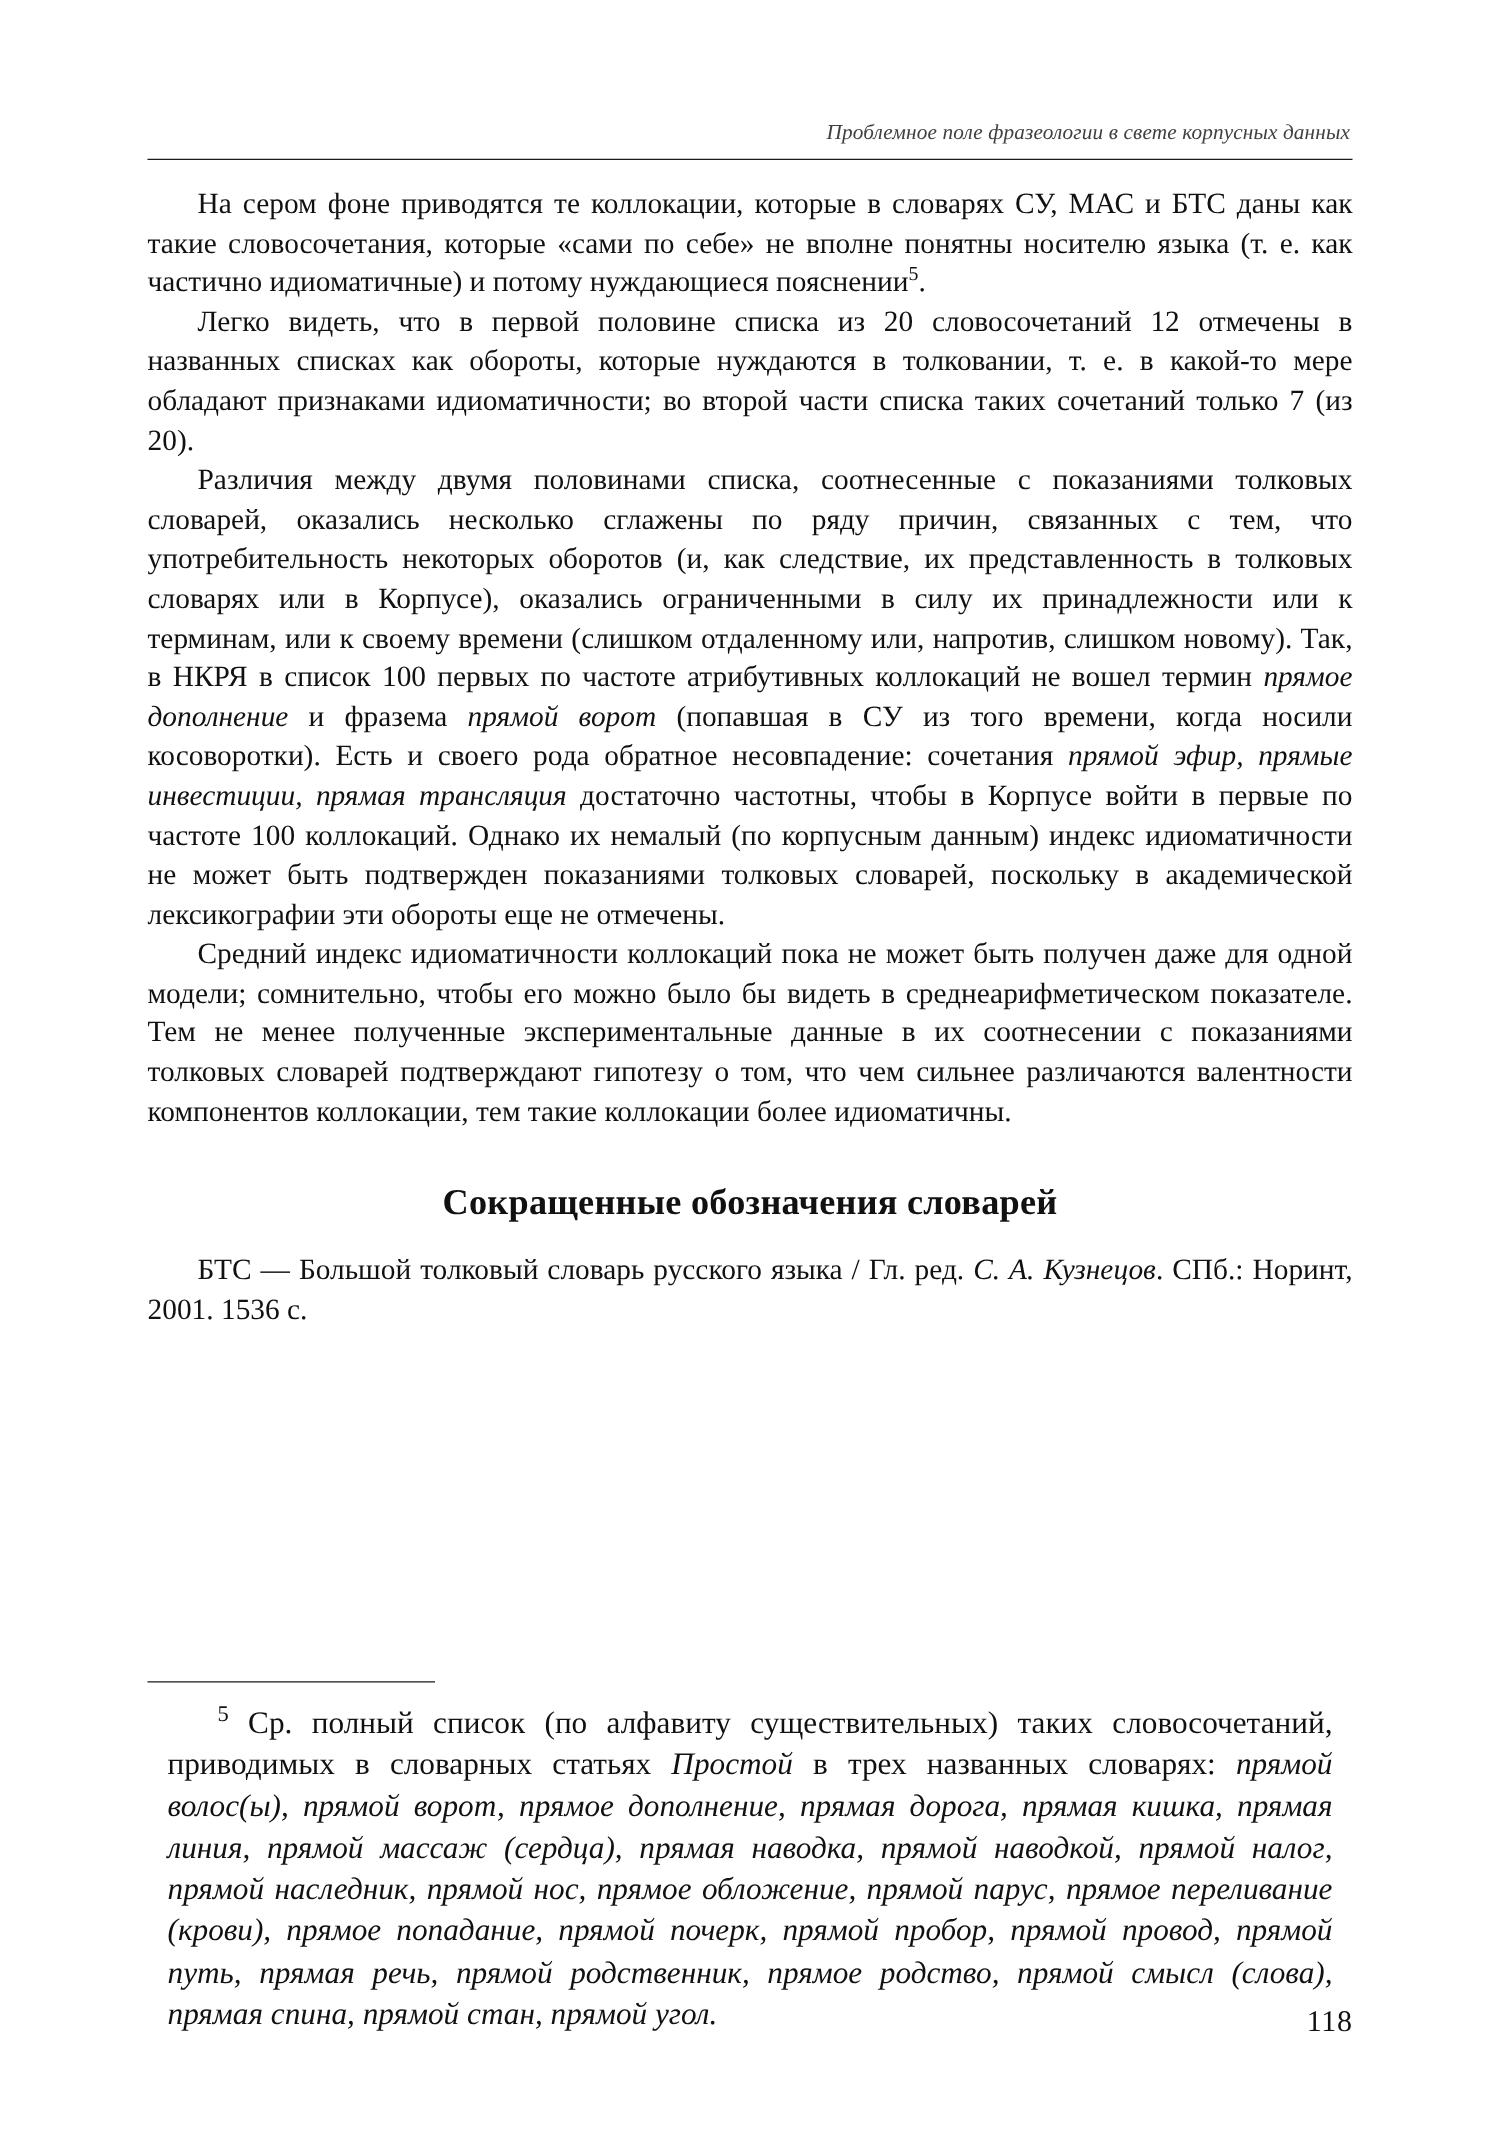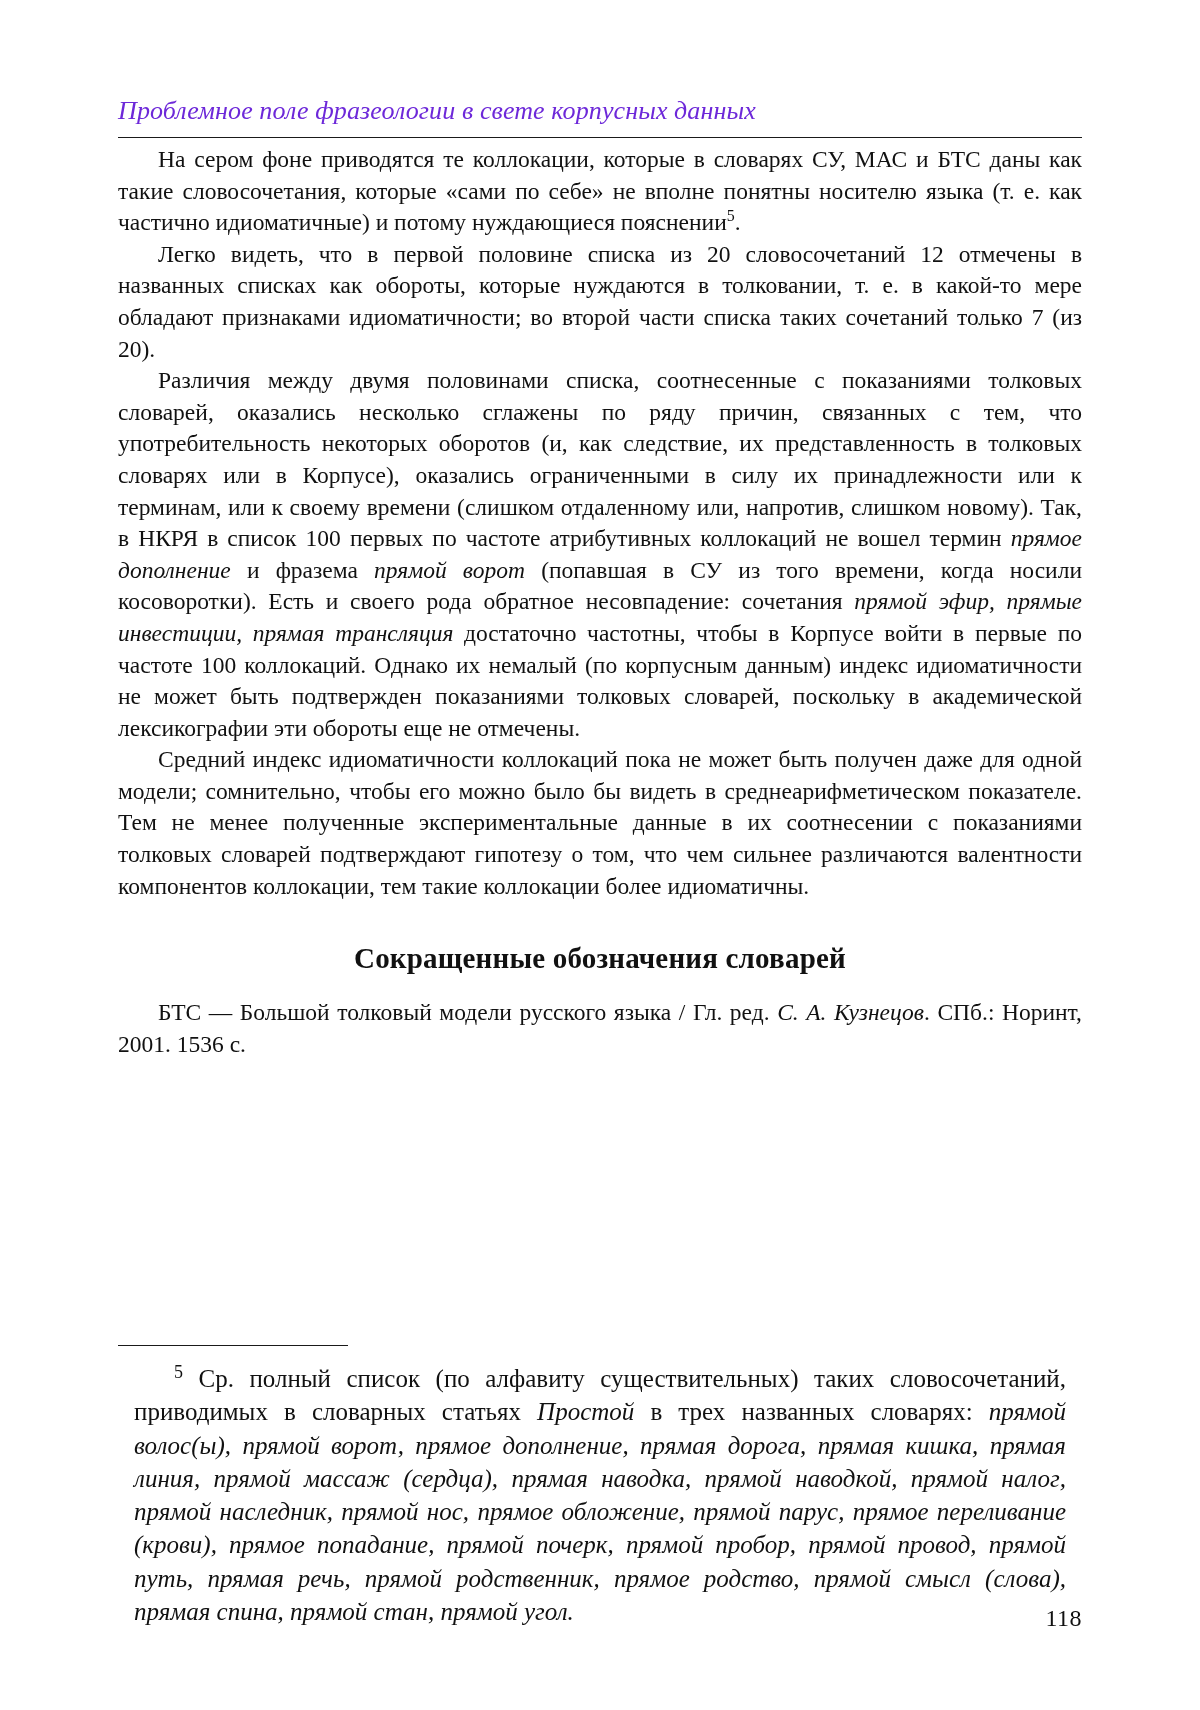--- a/index.html
+++ b/index.html
@@ -20,35 +20,35 @@
     box-sizing: border-box;
     padding: 0;
   }
   .content {
     position: absolute;
     left: 118px;
     top: 96px;
     width: 964px;
   }
   .running-head {
-    text-align: left;
+    text-align: right;
     font-style: italic;
-    font-size: 26px;
+    font-size: 17px;
     letter-spacing: 0.1px;
-    color: #6d28d9;
+    color: #404040;
     padding-right: 2px;
   }
   .rule {
     border: 0;
     border-top: 1.4px solid #1a1a1a;
     margin: 11px 0 0 0;
     width: 100%;
   }
   .body-text {
-    margin-top: 6px;
+    margin-top: 20px;
     font-size: 23.5px;
     line-height: 1.345;
     text-align: justify;
     text-justify: inter-word;
     hyphens: manual;
   }
   p.para {
     margin: 0;
     text-indent: 40px;
     text-align: justify;
@@ -123,21 +123,21 @@
 
       <p class="para"><span>Различия между двумя половинами списка, соотнесенные с показаниями толковых словарей, оказались несколько сглажены по ряду причин, связанных с тем, что употребительность некоторых оборотов (и, как следствие, их представленность в толковых словарях или в Корпусе), оказались ограниченными в силу их принадлежности или к терминам, или к своему времени (слишком отдаленному или, напротив, слишком новому). Так, в НКРЯ в список 100 первых по частоте атрибутивных коллокаций не вошел термин </span><span class="italic">прямое дополнение</span><span> и фразема </span><span class="italic">прямой ворот</span><span> (попавшая в СУ из того времени, когда носили косоворотки). Есть и своего рода обратное несовпадение: сочетания </span><span class="italic">прямой эфир, прямые инвестиции, прямая трансляция</span><span> достаточно частотны, чтобы в Корпусе войти в первые по частоте 100 коллокаций. Однако их немалый (по корпусным данным) индекс идиоматичности не может быть подтвержден показаниями толковых словарей, поскольку в академической лексикографии эти обороты еще не отмечены.</span></p>
 
       <p class="para">Средний индекс идиоматичности коллокаций пока не может быть получен даже для одной модели; сомнительно, чтобы его можно было бы видеть в среднеарифметическом показателе. Тем не менее полученные экспериментальные данные в их соотнесении с показаниями толковых словарей подтверждают гипотезу о том, что чем сильнее различаются валентности компонентов коллокации, тем такие коллокации более идиоматичны.</p>
 
     </div>
 
     <h2 class="section-title">Сокращенные обозначения словарей</h2>
 
     <div class="refs">
-      <p><span>БТС — Большой толковый модели русского языка / Гл. ред. </span><span class="italic">С. А. Кузнецов</span><span>. СПб.: Норинт, 2001. 1536 с.</span></p>
+      <p><span>БТС — Большой толковый словарь русского языка / Гл. ред. </span><span class="italic">С. А. Кузнецов</span><span>. СПб.: Норинт, 2001. 1536 с.</span></p>
     </div>
 
   </div>
 
   <div class="footnote-wrap">
     <hr class="footnote-rule">
     <p class="footnote"><span class="fn-num">5</span><span> Ср. полный список (по алфавиту существительных) таких словосочетаний, приводимых в словарных статьях </span><span class="italic">Простой</span><span> в трех названных словарях: </span><span class="italic">прямой волос(ы), прямой ворот, прямое дополнение, прямая дорога, прямая кишка, прямая линия, прямой массаж (сердца), прямая наводка, прямой наводкой, прямой налог, прямой наследник, прямой нос, прямое обложение, прямой парус, прямое переливание (крови), прямое попадание, прямой почерк, прямой пробор, прямой провод, прямой путь, прямая речь, прямой родственник, прямое родство, прямой смысл (слова), прямая спина, прямой стан, прямой угол.</span></p>
   </div>
 
   <div class="page-number">118</div>

